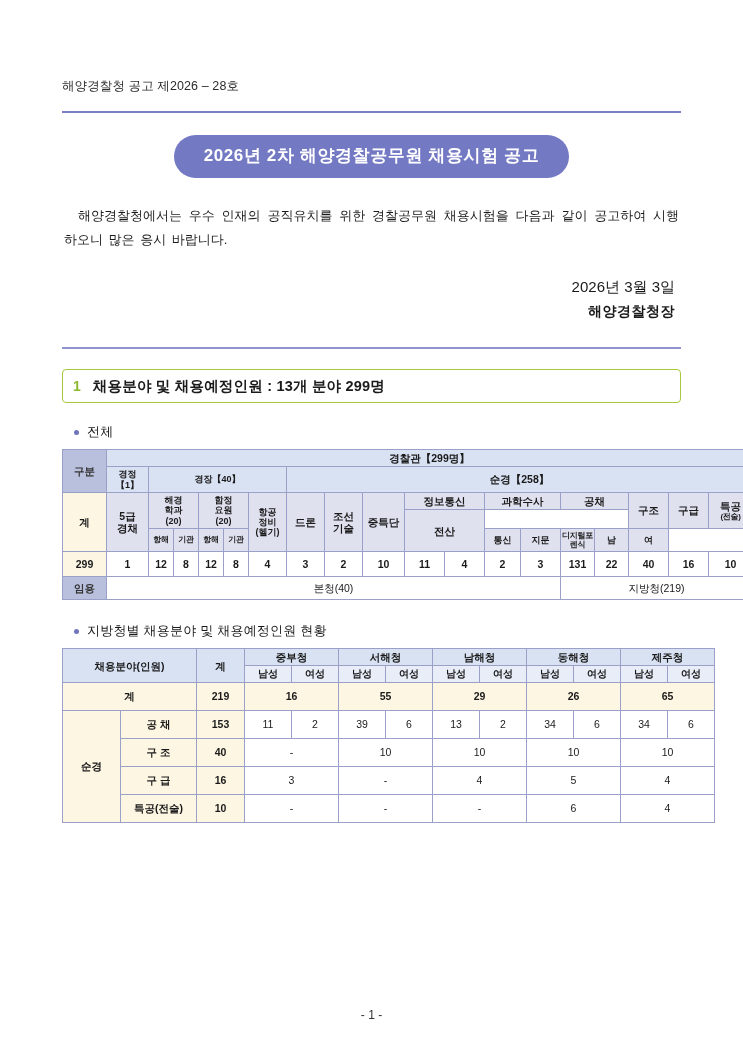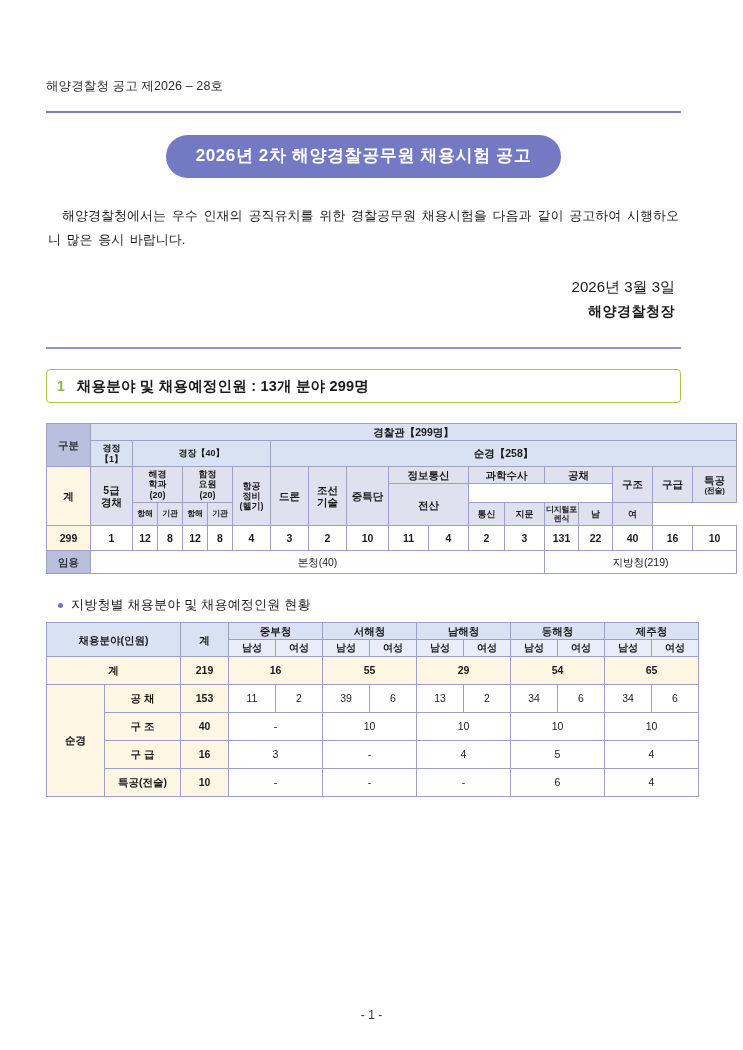--- a/index.html
+++ b/index.html
@@ -12,21 +12,21 @@
     height: 1050px;
     font-family: "Liberation Sans", sans-serif;
     color: #1a1a1a;
     position: relative;
     overflow: hidden;
   }
   .page {
     width: 743px;
     height: 1050px;
     box-sizing: border-box;
-    padding: 78px 62px 0 46px;
+    padding: 78px 62px 0 62px;
     position: relative;
     border-radius: 21px;
   }
 
   
   .doc-number {
     font-size: 12.5px;
     color: #2b2b2b;
     letter-spacing: 0.1px;
     margin-bottom: 16px;
@@ -193,20 +193,24 @@
   <div class="date-line">2026년 3월 3일</div>
   <div class="signer">해양경찰청장</div>
 
   <div class="rule-mid"></div>
 
   <div class="section-head">
     <span class="section-num">1</span>
     <span class="section-title">채용분야 및 채용예정인원 : 13개 분야 299명</span>
   </div>
 
+  <div class="bullet">
+    <span class="dot"></span>
+    <span class="bullet-label">전체</span>
+  </div>
 
   <table class="t1">
     <colgroup>
       <col style="width:44px">
       <col style="width:42px">
       <col style="width:25px">
         <col style="width:25px">
       <col style="width:25px">
         <col style="width:25px">
       <col style="width:38px">
@@ -360,21 +364,21 @@
       <th class="sub">여성</th>
       <th class="sub">남성</th>
       <th class="sub">여성</th>
     </tr>
     <tr>
       <td class="tot" colspan="2">계</td>
       <td class="tot">219</td>
       <td class="tot" colspan="2">16</td>
       <td class="tot" colspan="2">55</td>
       <td class="tot" colspan="2">29</td>
-      <td class="tot" colspan="2">54</td>
+      <td class="tot" colspan="2">26</td>
       <td class="tot" colspan="2">65</td>
     </tr>
     <tr>
       <td class="rowhead" rowspan="4">순경</td>
       <td class="rowhead">공   채</td>
       <td class="tot">153</td>
       <td>11</td>
       <td>2</td>
       <td>39</td>
       <td>6</td>

